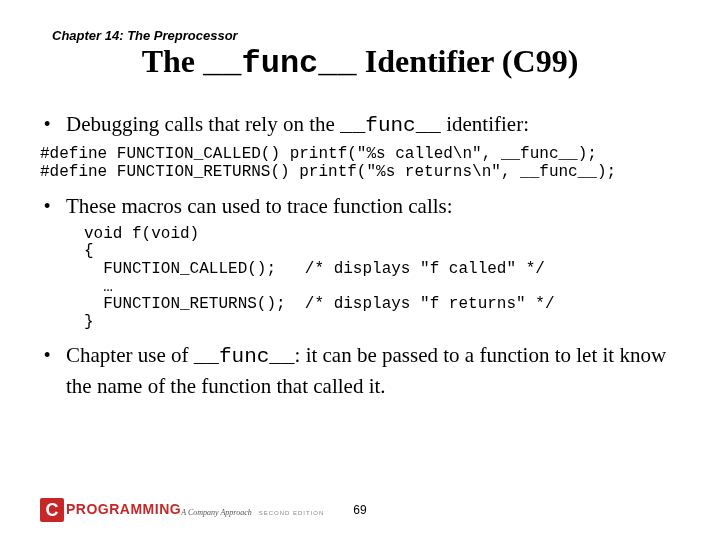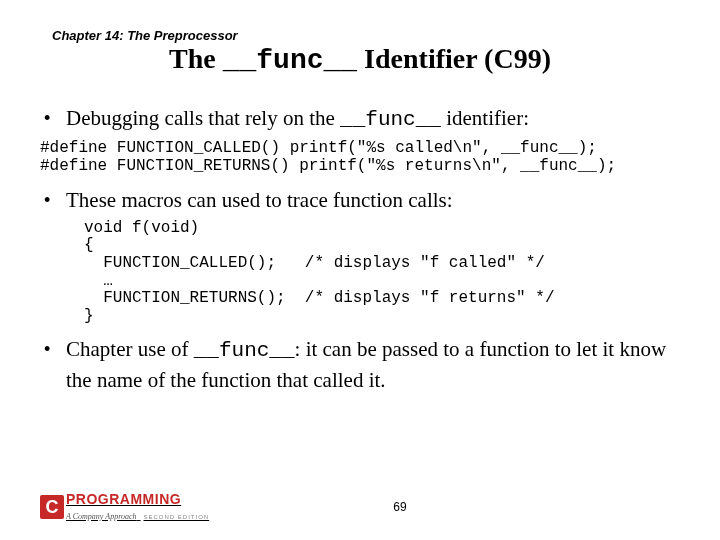--- a/index.html
+++ b/index.html
@@ -14,21 +14,21 @@
   .chapter-header {
     font-family: Arial, Helvetica, sans-serif;
     font-weight: bold;
     font-style: italic;
     font-size: 13px;
     color: #000;
     margin-left: 12px;
   }
   .slide-title {
     text-align: center;
-    font-size: 28px;
+    font-size: 32px;
     color: #000;
     margin-bottom: 28px;
   }
   .slide-title .title-prefix,
   .slide-title .title-suffix {
     font-family: Georgia, 'Times New Roman', serif;
   }
   .slide-title .mono {
     font-family: 'Courier New', Courier, monospace;
   }
@@ -87,23 +87,22 @@
     font-family: Arial, sans-serif;
     font-weight: bold;
     font-size: 18px;
     display: flex;
     align-items: center;
     justify-content: center;
     border-radius: 2px;
   }
   .logo-text {
     display: flex;
-    flex-direction: column;
+    flex-direction: row;
     line-height: 1;
-    text-decoration: underline;
   }
   .logo-main {
     font-family: Arial, sans-serif;
     font-weight: 900;
     font-size: 14px;
     letter-spacing: 0.5px;
     color: #c62828;
   }
   .logo-sub {
     font-family: Georgia, serif;
@@ -118,21 +117,20 @@
     color: #888;
     margin-left: 3px;
   }
   .page-num {
     position: absolute;
     left: 50%;
     transform: translateX(-50%);
     font-family: Arial, sans-serif;
     font-size: 12px;
     color: #000;
-    margin-left: 40px;
   }
   .copyright {
     margin-left: auto;
     font-family: Arial, sans-serif;
     font-size: 10px;
     color: #000;
     line-height: 1.2;
   }
 </style>
 </head>

